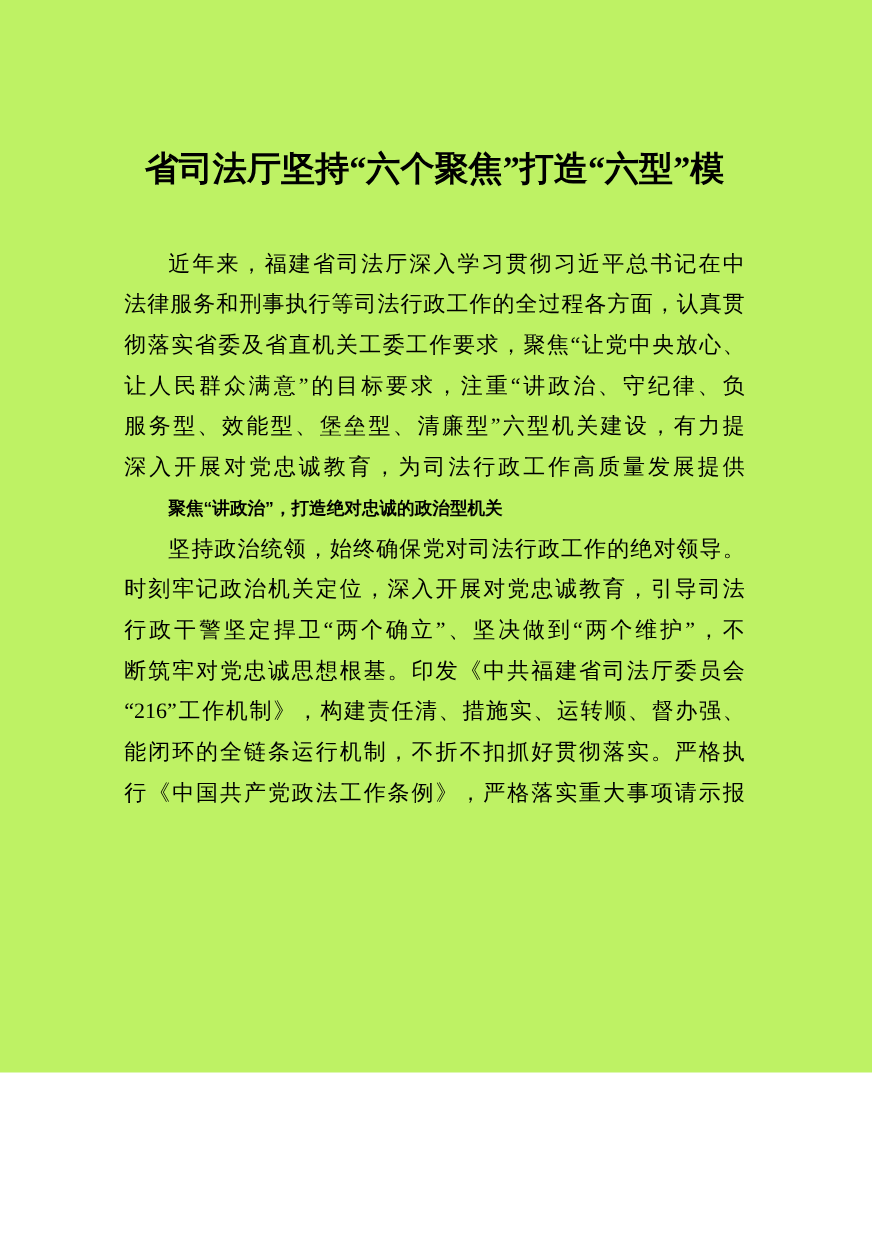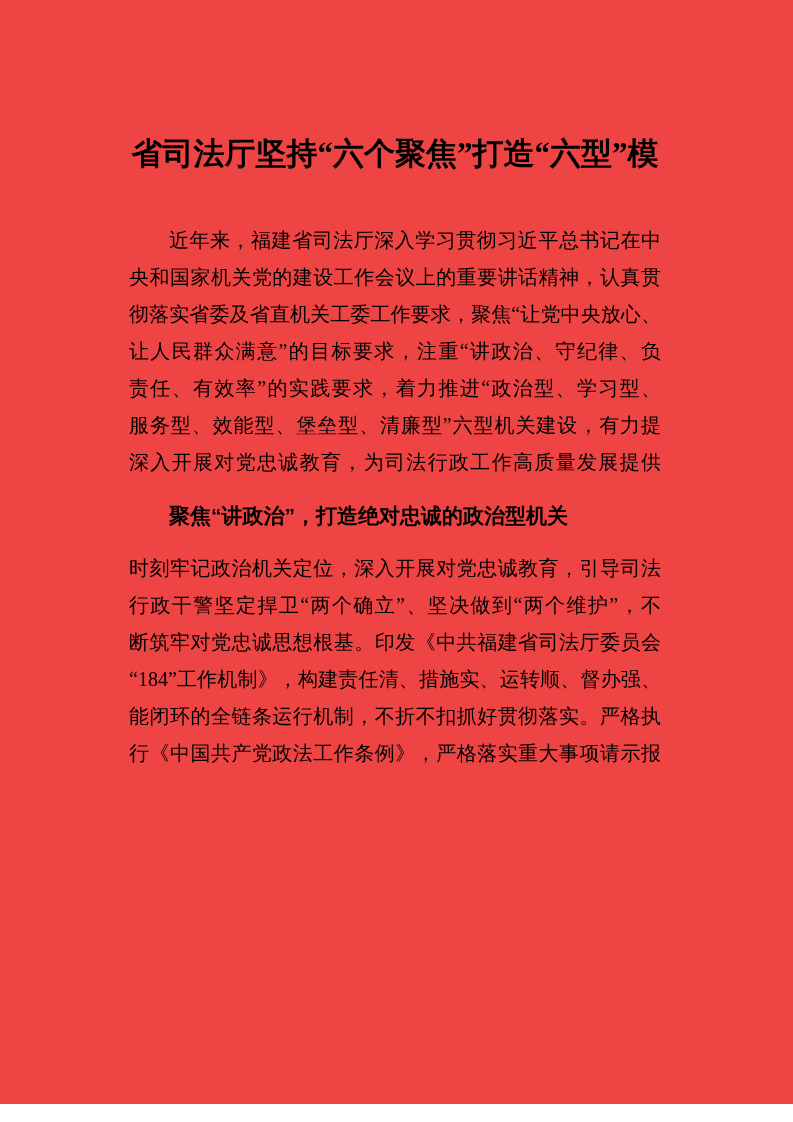--- a/index.html
+++ b/index.html
@@ -8,79 +8,79 @@
     background: #ffffff;
   }
   body {
     width: 793px;
     height: 1122px;
     overflow: hidden;
   }
   .page {
     box-sizing: border-box;
     width: 793px;
-    height: 1104px;
-    background: #ef4444;
+    height: 975px;
+    background: #bef264;
     color: #000000;
     padding: 125px 116px 0 113px;
   }
   .doc-title {
     font-family: "Liberation Serif", serif;
     font-weight: bold;
     font-size: 31px;
     line-height: 57px;
     text-align: center;
     color: #000000;
   }
   .content {
     margin-top: 40px;
     font-family: "Liberation Serif", serif;
     font-size: 20px;
     line-height: 37px;
     color: #000000;
   }
-  .block { margin: 16px; }
+  .block { margin: 0; }
   .line {
     text-align: justify;
     text-align-last: left;
   }
   .line.just {
     text-align-last: justify;
   }
   .line.indent {
     text-indent: 40px;
   }
   .heading .line {
     font-family: "Liberation Sans", sans-serif;
     font-weight: bold;
-    font-size: 21px;
+    font-size: 16px;
   }
 </style>
 </head>
 <body>
 
 <div class="page">
   <div class="doc-title">
       <div class="title-line">省司法厅坚持“六个聚焦”打造“六型”模</div>
     </div>
   <div class="content">
       <div class="block paragraph">
         <div class="line indent just">近年来，福建省司法厅深入学习贯彻习近平总书记在中</div>
-        <div class="line just">央和国家机关党的建设工作会议上的重要讲话精神，认真贯</div>
+        <div class="line just">法律服务和刑事执行等司法行政工作的全过程各方面，认真贯</div>
         <div class="line just">彻落实省委及省直机关工委工作要求，聚焦“让党中央放心、</div>
         <div class="line just">让人民群众满意”的目标要求，注重“讲政治、守纪律、负</div>
-        <div class="line just">责任、有效率”的实践要求，着力推进“政治型、学习型、</div>
         <div class="line just">服务型、效能型、堡垒型、清廉型”六型机关建设，有力提</div>
         <div class="line just">深入开展对党忠诚教育，为司法行政工作高质量发展提供</div>
       </div>
       <div class="block heading">
         <div class="line indent">聚焦“讲政治”，打造绝对忠诚的政治型机关</div>
       </div>
       <div class="block paragraph">
+        <div class="line indent just">坚持政治统领，始终确保党对司法行政工作的绝对领导。</div>
         <div class="line just">时刻牢记政治机关定位，深入开展对党忠诚教育，引导司法</div>
         <div class="line just">行政干警坚定捍卫“两个确立”、坚决做到“两个维护”，不</div>
         <div class="line just">断筑牢对党忠诚思想根基。印发《中共福建省司法厅委员会</div>
-        <div class="line just">“184”工作机制》，构建责任清、措施实、运转顺、督办强、</div>
+        <div class="line just">“216”工作机制》，构建责任清、措施实、运转顺、督办强、</div>
         <div class="line just">能闭环的全链条运行机制，不折不扣抓好贯彻落实。严格执</div>
         <div class="line just">行《中国共产党政法工作条例》，严格落实重大事项请示报</div>
       </div>
     </div>
 </div>
 
 </body></html>

